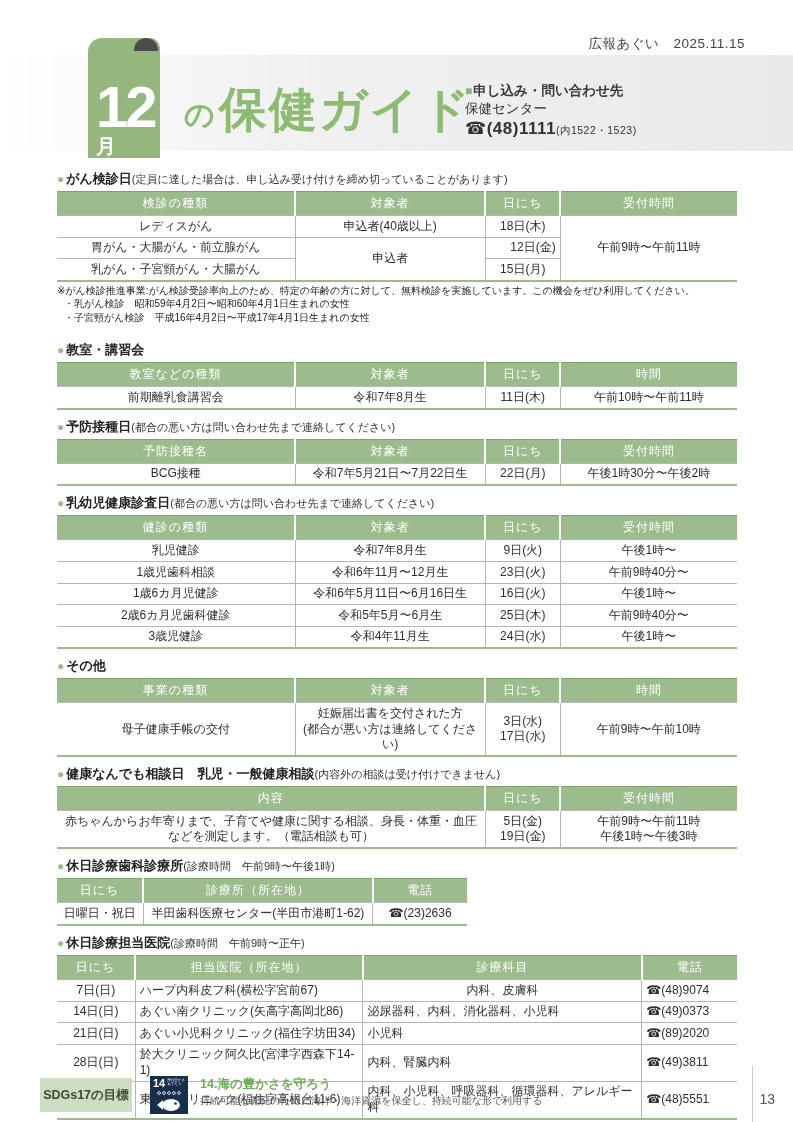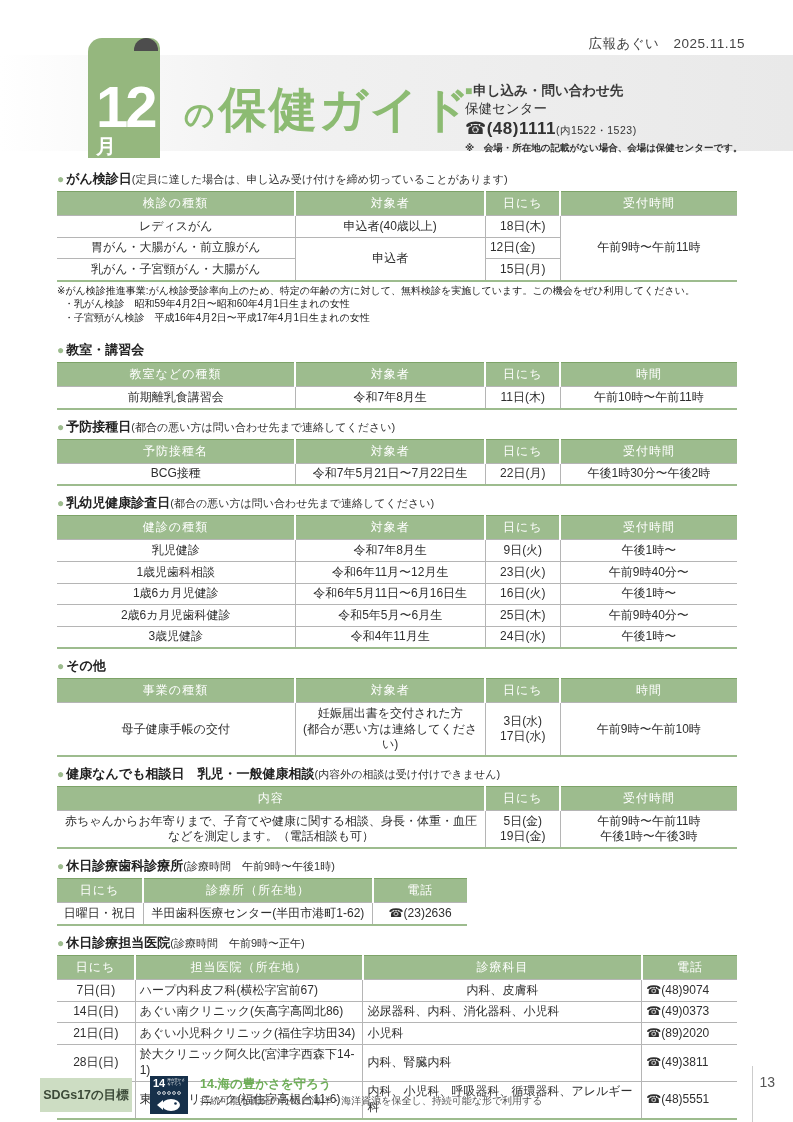--- a/index.html
+++ b/index.html
@@ -62,21 +62,21 @@
   .sdgs-box{position:absolute;left:40px;top:12px;width:92px;height:34px;background:#cdddc3;
     display:flex;align-items:center;justify-content:center;font-size:12.5px;font-weight:bold;color:#3c4a38;}
   .sdg-icon{position:absolute;left:150px;top:10px;width:38px;height:38px;background:var(--navy);
     color:#fff;padding:2px 3px;overflow:hidden;}
   .sdg-icon .row1{display:flex;align-items:flex-start;line-height:1;}
   .sdg-icon .n{font-size:11px;font-weight:bold;margin-right:2px;}
   .sdg-icon .t{font-size:3.5px;line-height:1.2;width:20px;}
   .goal{position:absolute;left:200px;top:10px;width:440px;}
   .goal .g-title{font-size:12.5px;font-weight:bold;color:#6fae58;}
   .goal .g-desc{font-size:10px;color:#555;margin-top:1px;}
-  .page-num{position:absolute;right:18px;top:8px;font-size:14px;color:#555;}
+  .page-num{position:absolute;right:18px;top:25px;font-size:14px;color:#555;}
   .pn-rule{position:absolute;right:40px;top:0;width:1px;height:56px;background:#ccc;}
 </style>
 </head>
 <body>
 
 <div class="page">
 
   <div class="masthead">
     <span class="pub">広報あぐい</span><span>2025.11.15</span>
   </div>
@@ -92,21 +92,20 @@
 
   <div class="hero-title">
     <span class="particle">の</span>
     <span class="big">保健ガイド</span>
   </div>
 
   <div class="contact">
     <div class="c-head"><span class="sq">■</span><span>申し込み・問い合わせ先</span></div>
     <div class="c-name">保健センター</div>
     <div class="c-phone"><span>☎(48)1111</span><span class="c-ext">(内1522・1523)</span></div>
-    <div class="c-note">※　会場・所在地の記載がない場合、会場は保健センターです。</div>
   </div>
 
   <div class="main">
 
     <div class="sec-head">
       <span class="bullet">●</span>
       <span class="sec-title">がん検診日</span>
       <span class="sec-note">(定員に達した場合は、申し込み受け付けを締め切っていることがあります)</span>
     </div>
     <table>
@@ -127,21 +126,21 @@
         <tbody>
           <tr>
             <td style="text-align: center;">レディスがん</td>
             <td style="text-align: center;">申込者(40歳以上)</td>
             <td style="text-align: center;">18日(木)</td>
             <td rowspan="3" style="text-align: center;">午前9時〜午前11時</td>
           </tr>
           <tr>
             <td style="text-align: center;">胃がん・大腸がん・前立腺がん</td>
             <td rowspan="2" style="text-align: center; margin-left: 20px;">申込者</td>
-            <td style="text-align: left;">12日(金)</td>
+            <td style="text-align: right;">12日(金)</td>
           </tr>
           <tr>
             <td style="text-align: center;">乳がん・子宮頸がん・大腸がん</td>
             <td style="text-align: center;">15日(月)</td>
           </tr>
         </tbody>
       </table>
     <div class="section-notes">
         <div>※がん検診推進事業:がん検診受診率向上のため、特定の年齢の方に対して、無料検診を実施しています。この機会をぜひ利用してください。</div>
         <div>・乳がん検診　昭和59年4月2日〜昭和60年4月1日生まれの女性</div>

